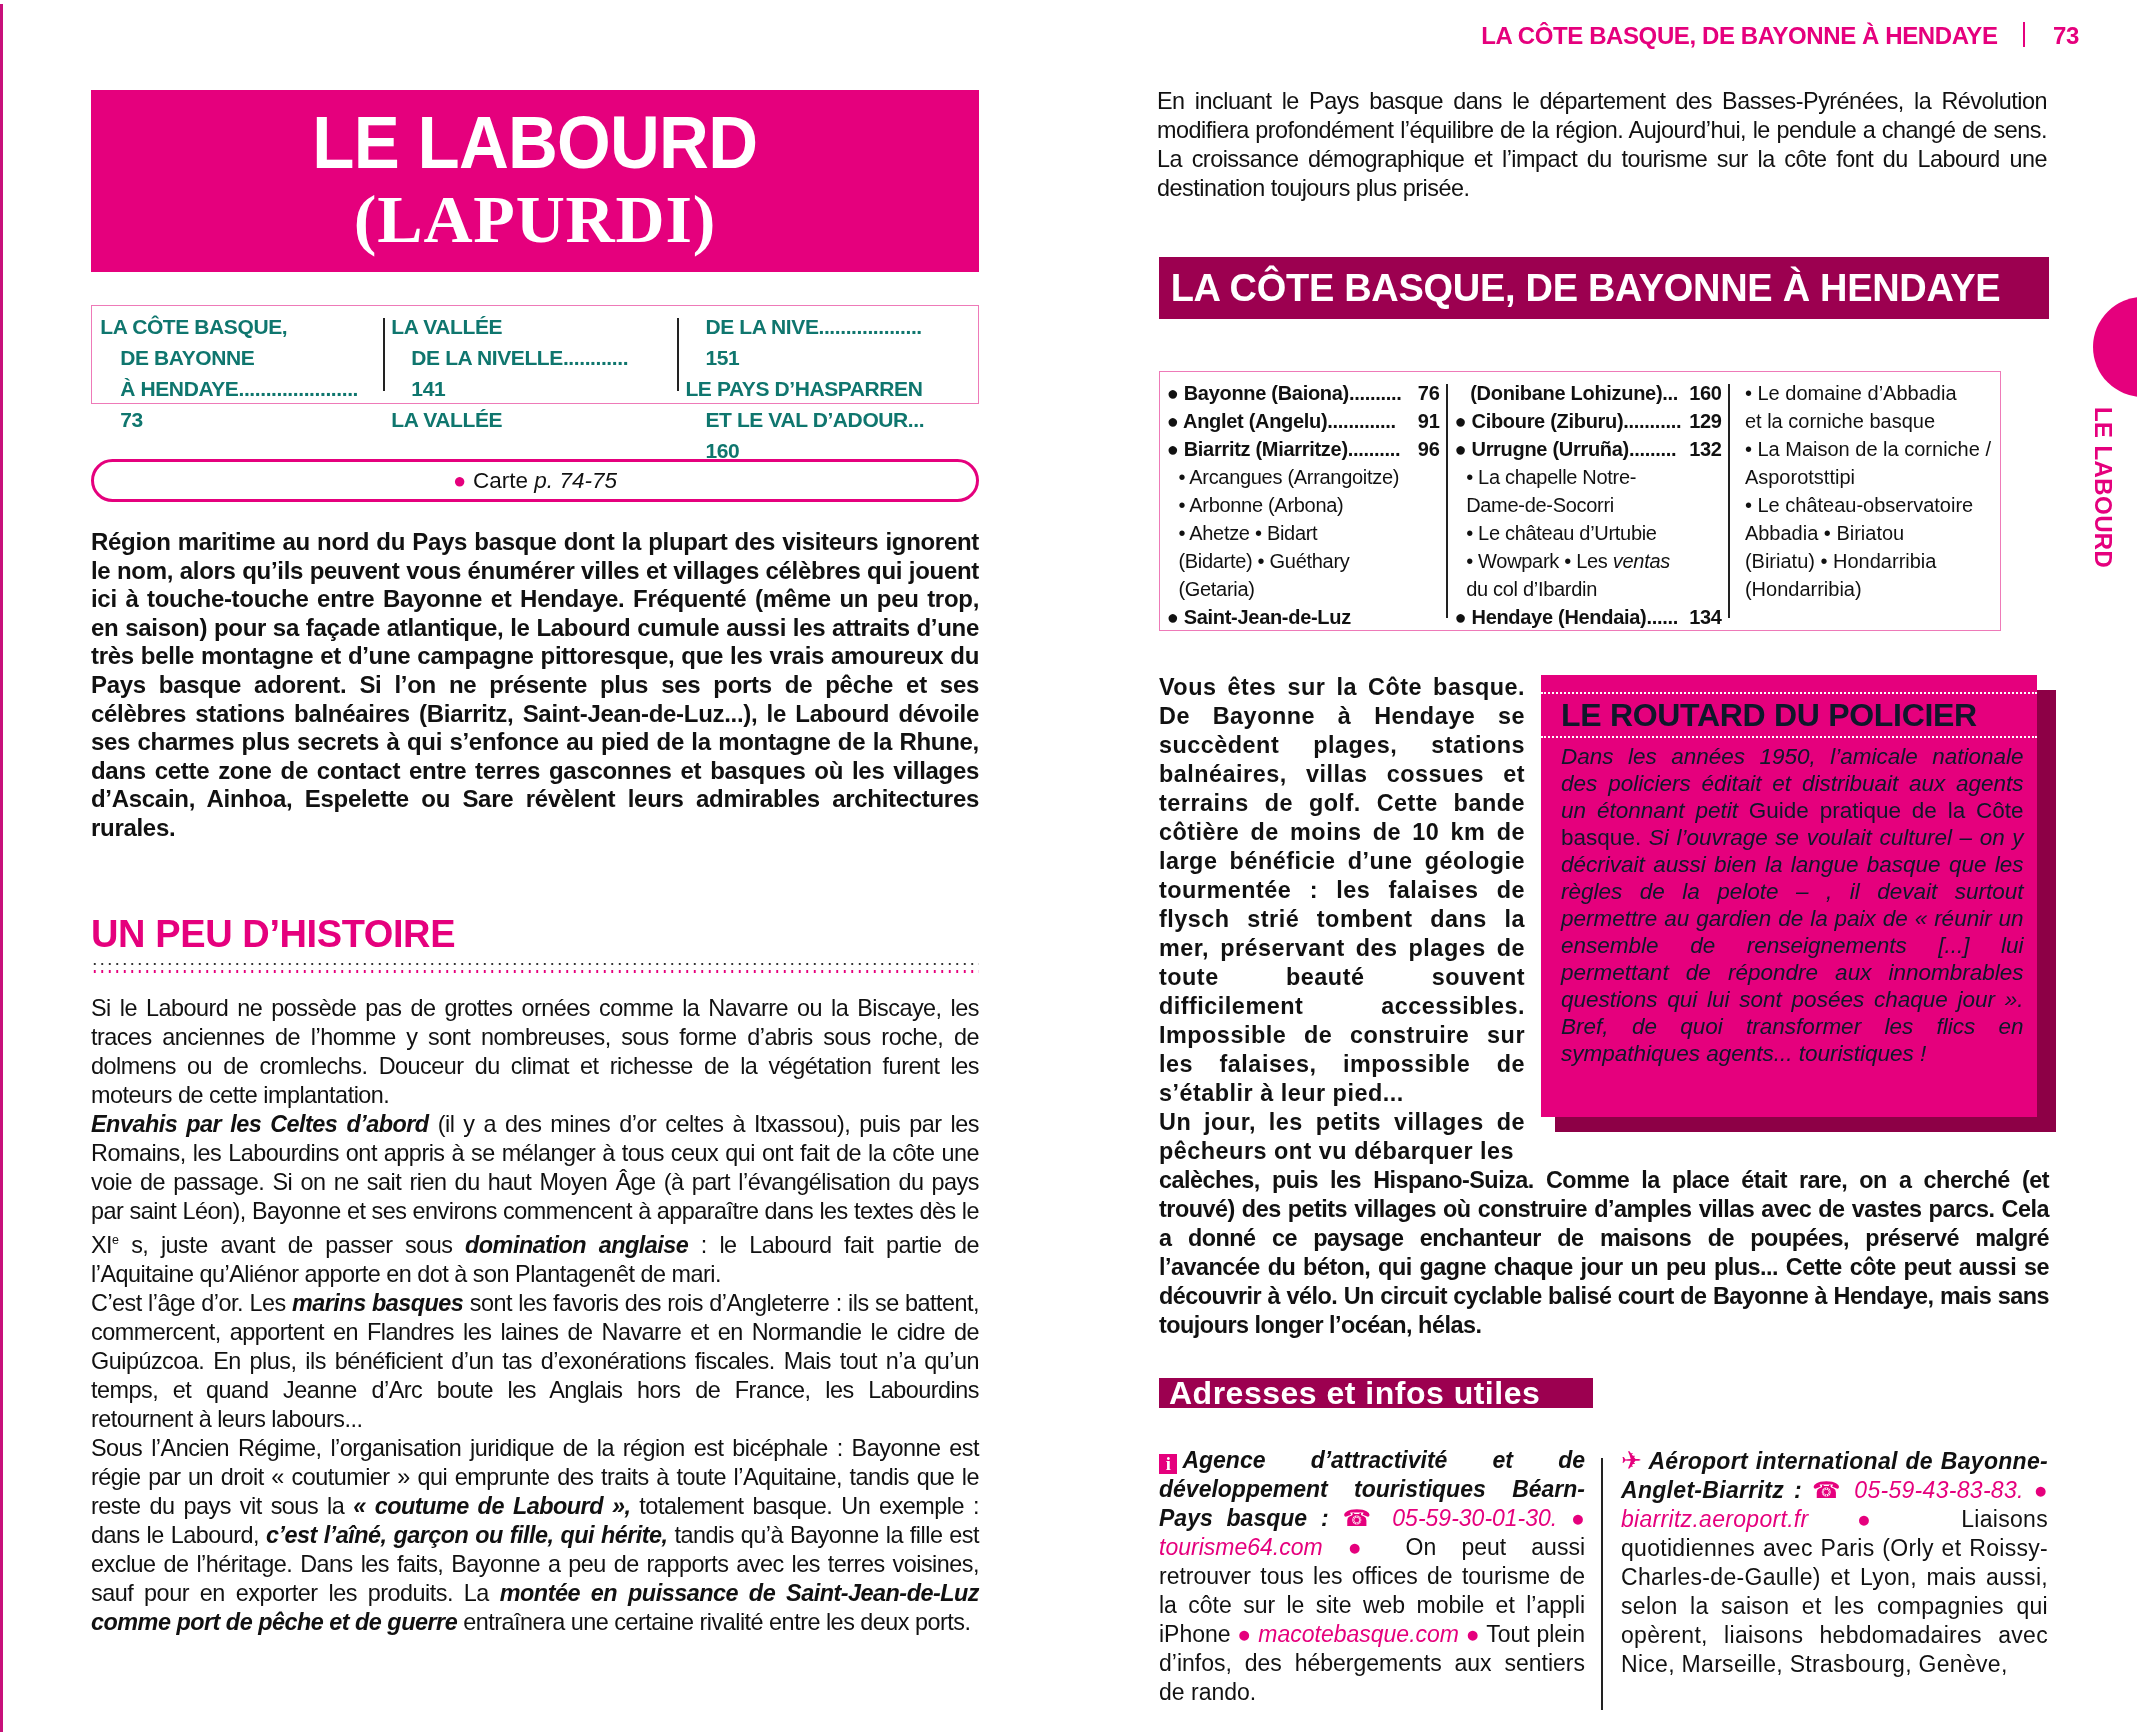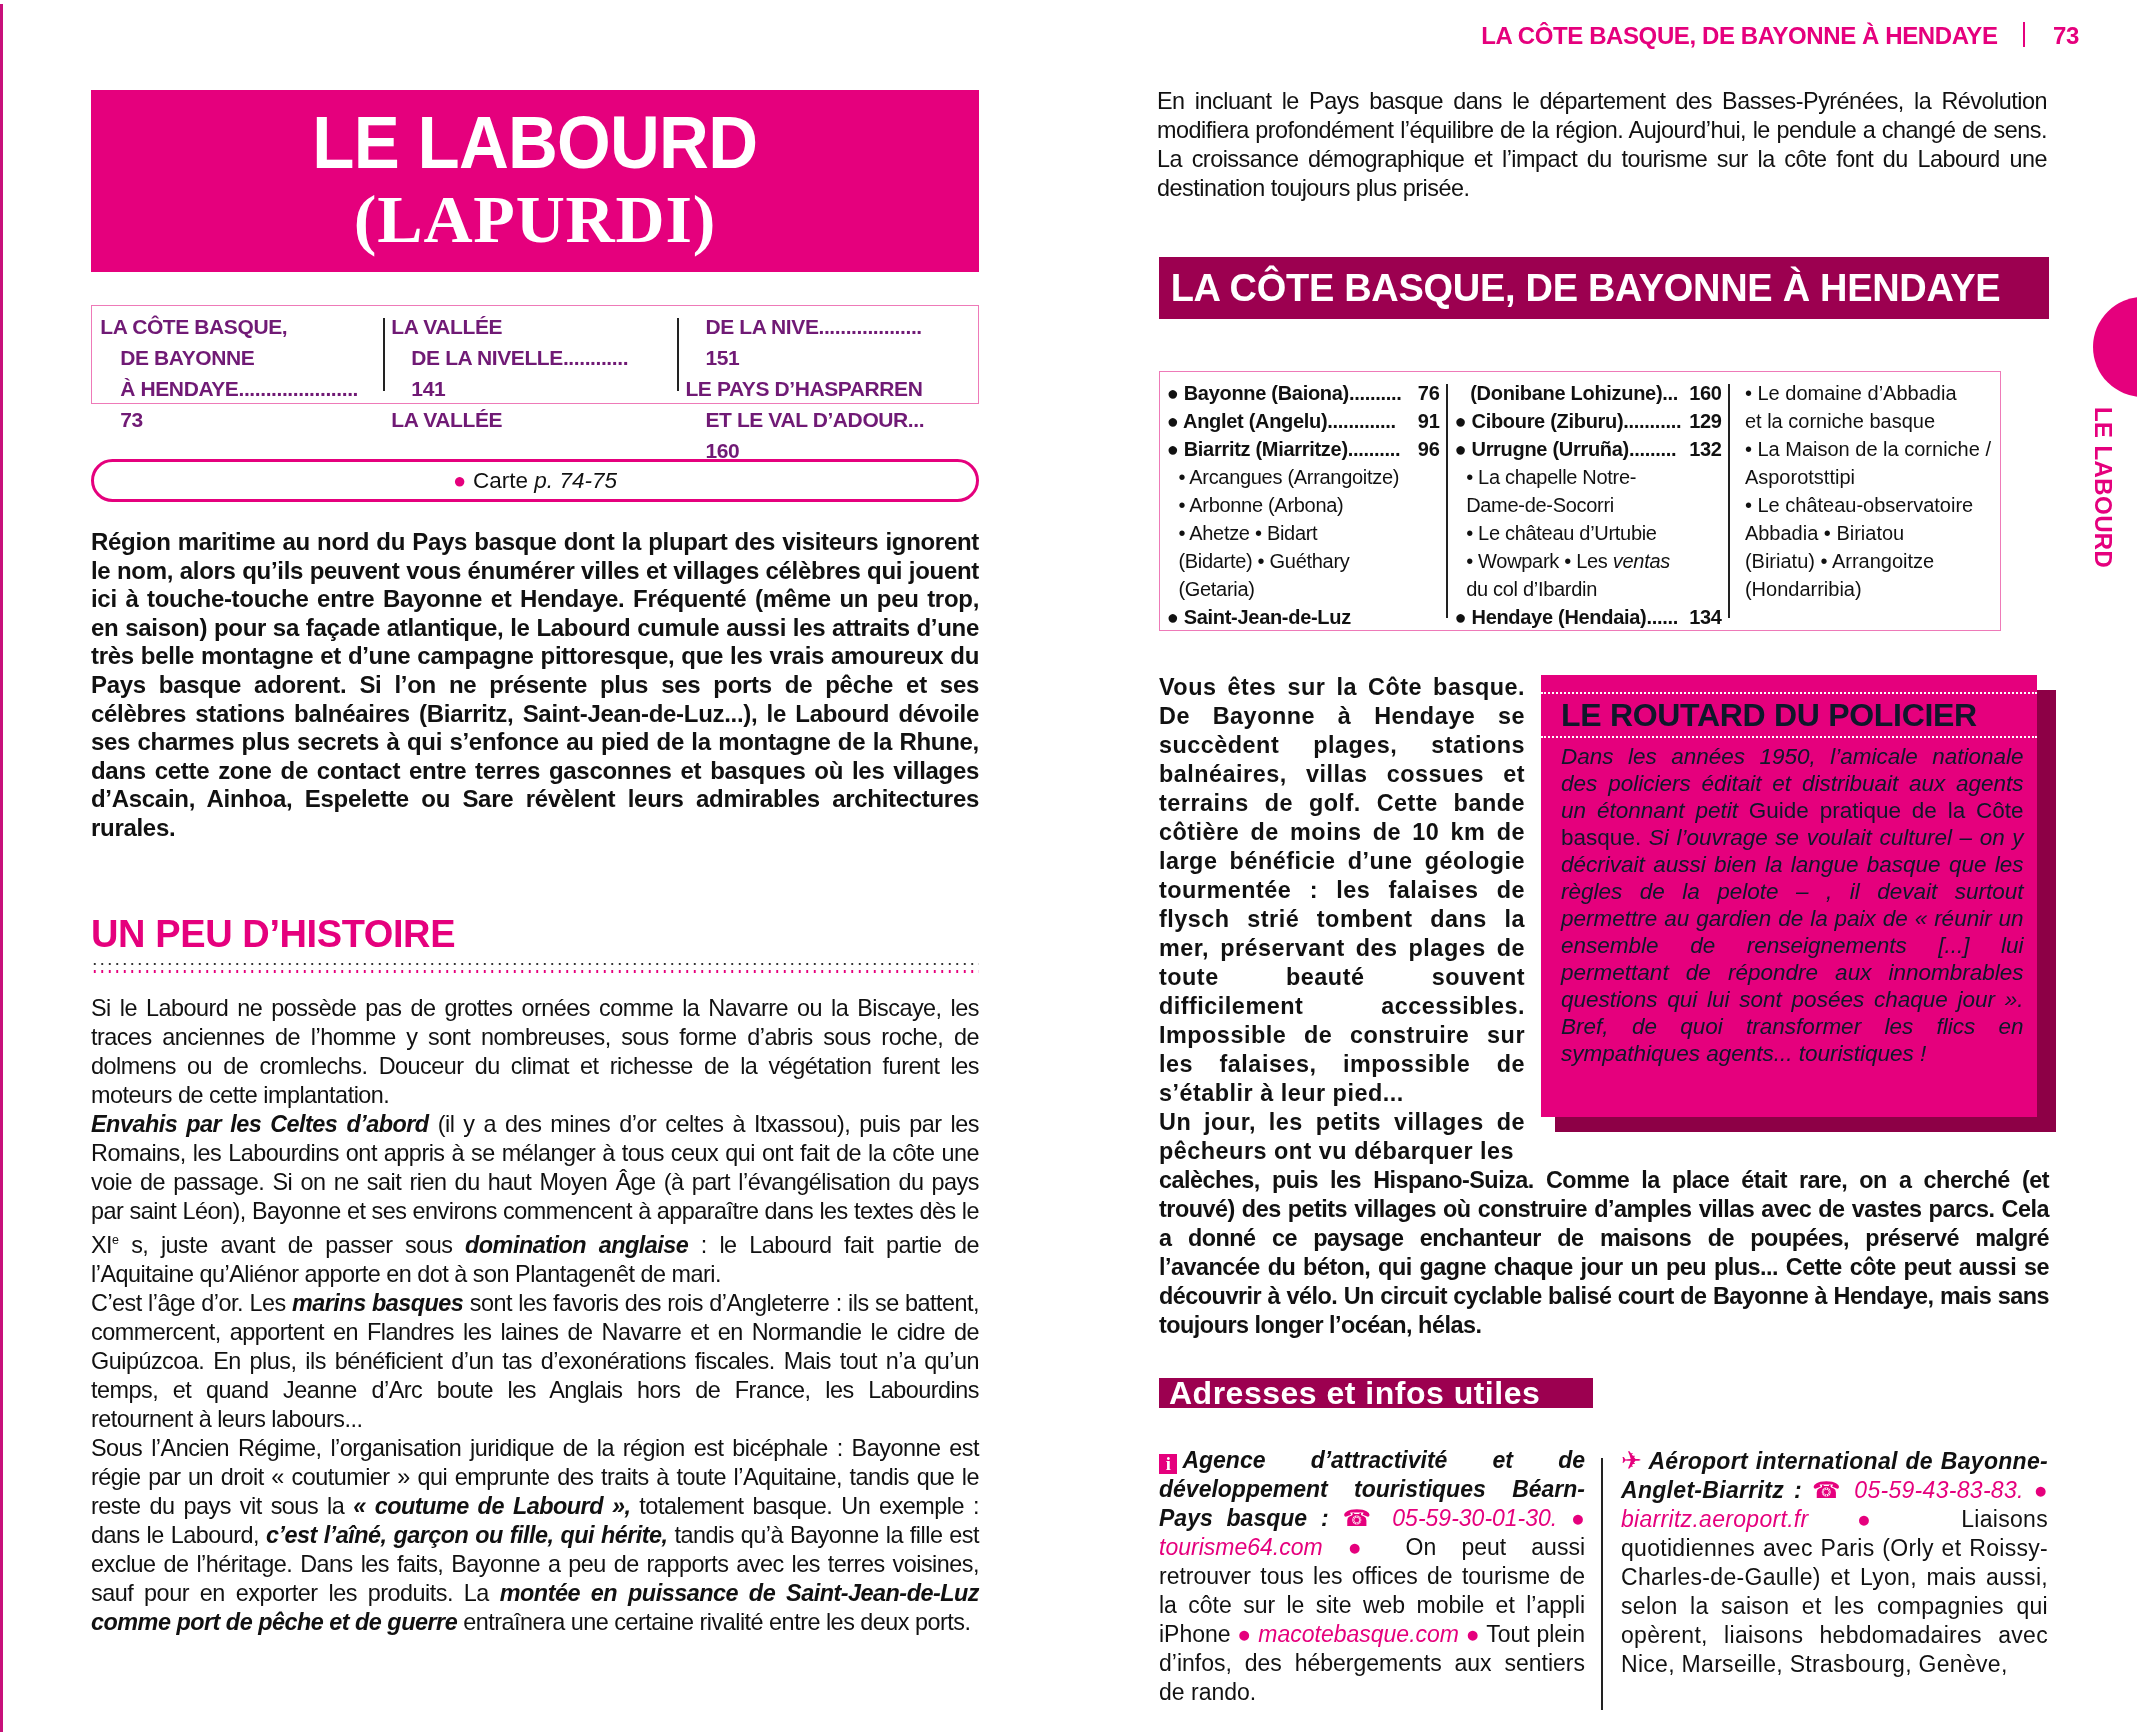--- a/index.html
+++ b/index.html
@@ -23,21 +23,21 @@
   }
   #chapter-title-line2 {
     font-family: "Liberation Serif", serif; font-weight: bold;
     font-size: 68px; line-height: 77px; letter-spacing: 0.8px;
   }
 
   #toc-box {
     left: 91px; top: 305px; width: 888px; height: 99px;
     border: 1.7px solid #ee7ab8; display: flex; padding: 5px 6.7px 0 8.3px;
   }
-  .toc-col { display: flex; flex-direction: column; font-weight: bold; color: #701a75;
+  .toc-col { display: flex; flex-direction: column; font-weight: bold; color: #0f766e;
     font-size: 21px; line-height: 31px; letter-spacing: -0.4px; }
   .toc-col .indent { padding-left: 20px; }
   .toc-sep { width: 1.7px; background: #222; margin: 6.7px 6.7px 11.7px 6.7px; }
   .toc-row { display: flex; justify-content: space-between; white-space: nowrap; flex-direction: column; }
 
   #map-ref {
     left: 91px; top: 459px; width: 888px; height: 43px;
     border: 3.3px solid #e5007d; border-radius: 22px;
     display: flex; justify-content: center; align-items: center;
     font-size: 22.5px;
@@ -279,21 +279,21 @@
       </div>
     </div>
   <div class="psep"></div>
   <div class="pcol3" id="pcol3" style="width:276px">
       <div>• Le domaine d’Abbadia</div>
       <div>et la corniche basque</div>
       <div>• La Maison de la corniche /</div>
       <div>Asporotsttipi</div>
       <div>• Le château-observatoire</div>
       <div>Abbadia • Biriatou</div>
-      <div>(Biriatu) • Arrangoitze</div>
+      <div>(Biriatu) • Hondarribia</div>
       <div>(Hondarribia)</div>
     </div>
 </div>
 
 <div id="side-tab-circle" class="abs"></div>
 <div id="side-tab-label" class="abs">LE LABOURD</div>
 
 <div id="coast-text" class="abs">
   <div class="narrow">Vous êtes sur la Côte basque. De Bayonne à Hendaye se succèdent plages, stations balnéaires, villas cossues et terrains de golf. Cette bande côtière de moins de 10 km de large bénéficie d’une géologie tourmentée : les falaises de flysch strié tombent dans la mer, préservant des plages de toute beauté souvent difficilement accessibles. Impossible de construire sur les falaises, impossible de s’établir à leur pied...</div>
   <div class="narrow">Un jour, les petits villages de pêcheurs ont vu débarquer les</div>

